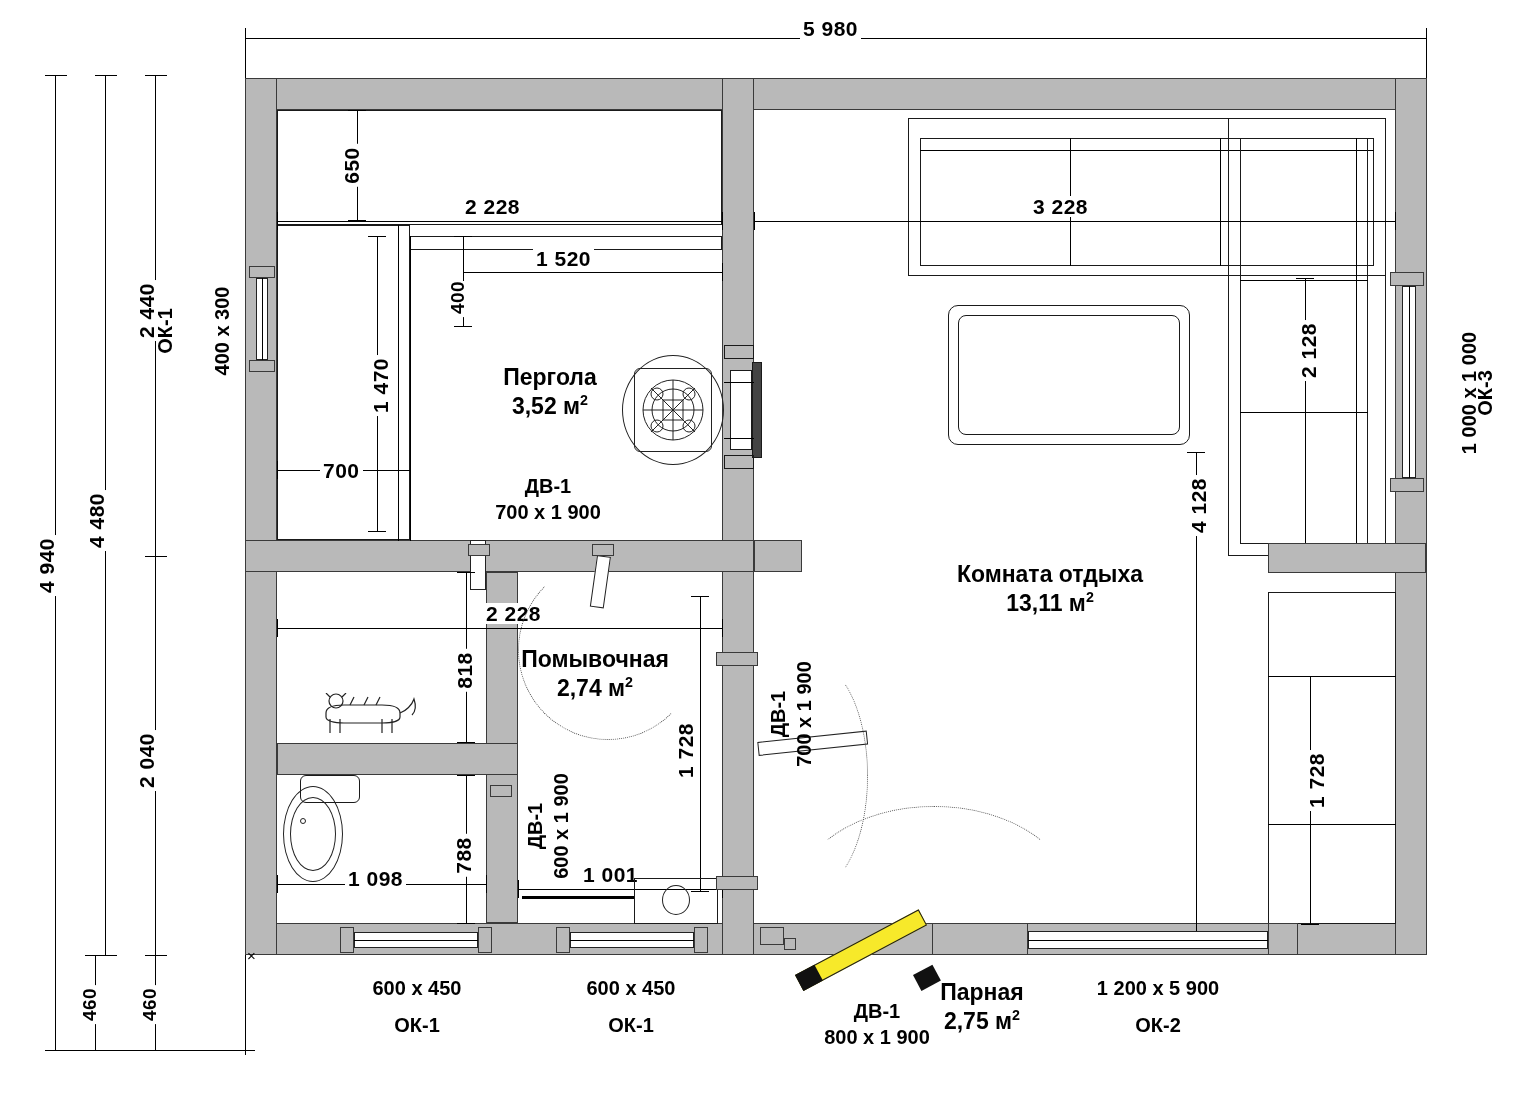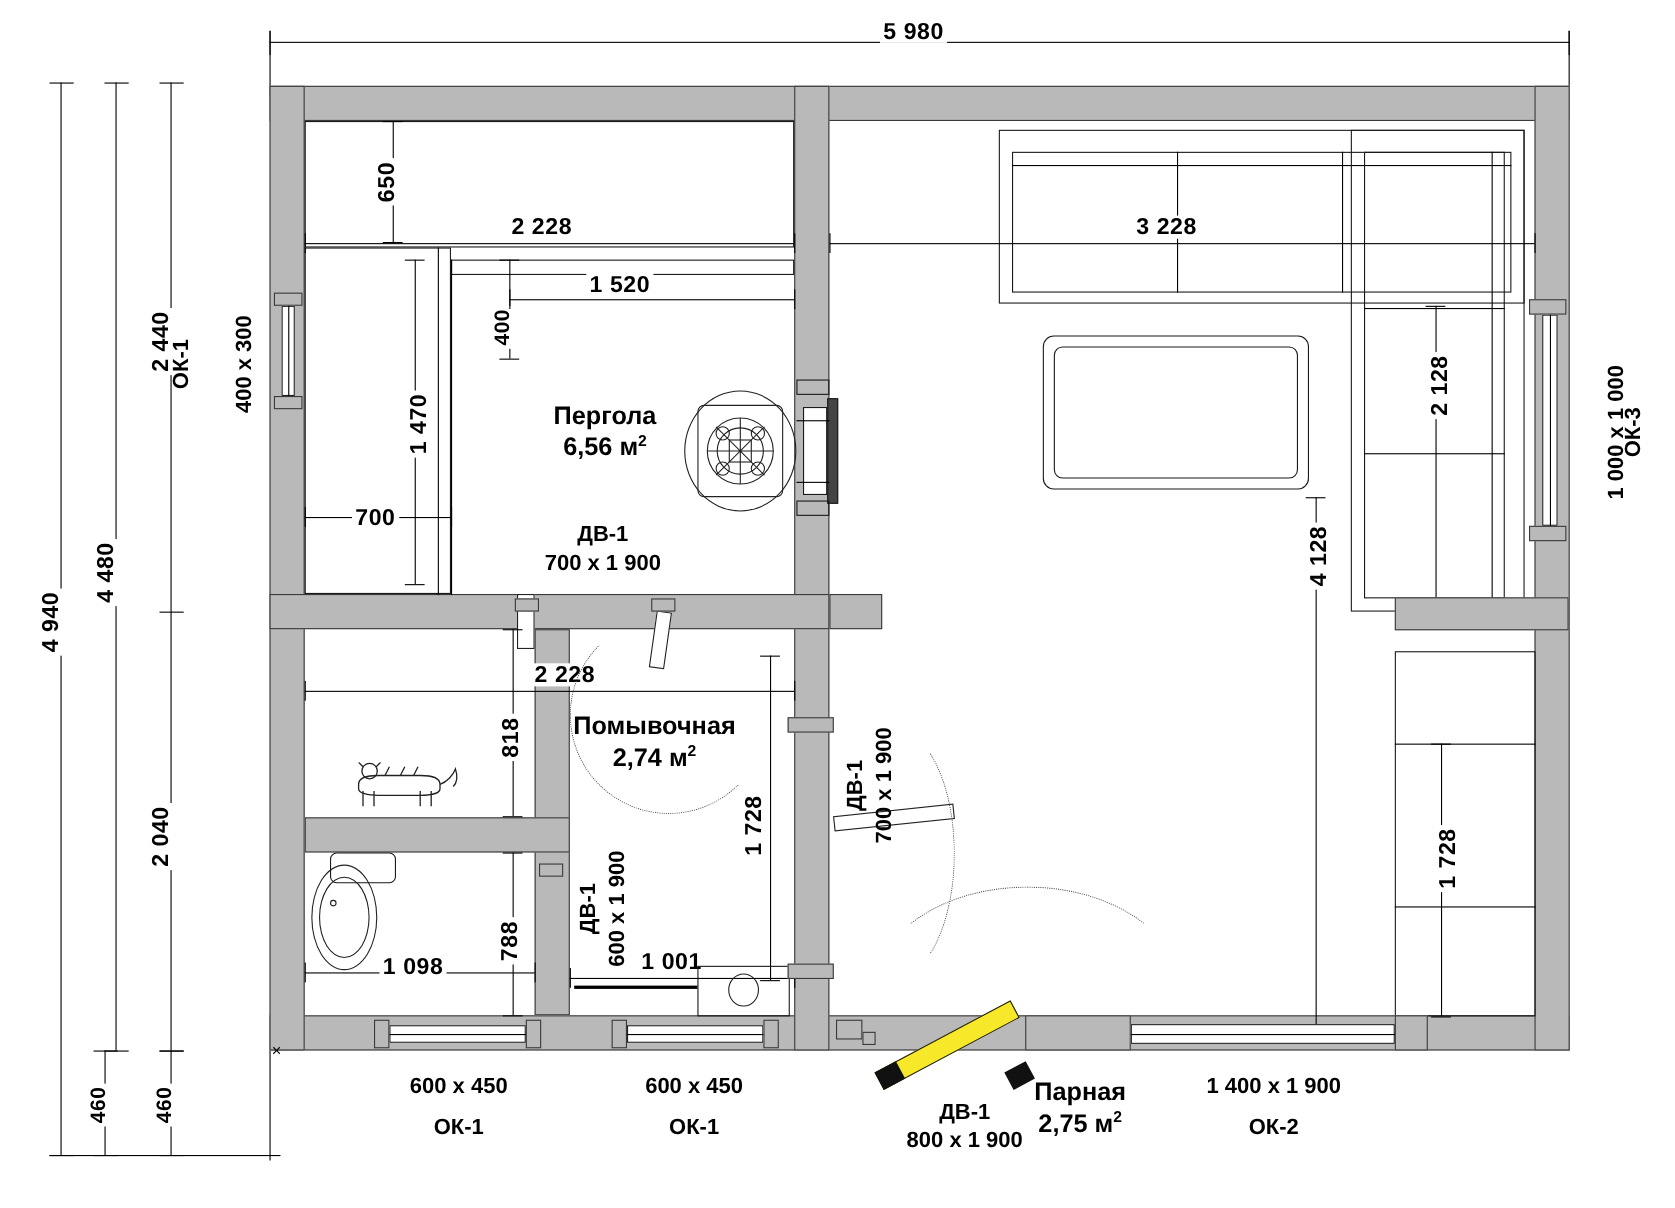--- a/index.html
+++ b/index.html
@@ -198,21 +198,21 @@
 
   <div class="furn" style="left:277px; top:110px; width:445px; height:115px;"></div>
   <div class="furn" style="left:277px; top:225px; width:133px; height:315px;"></div>
   <div class="furn" style="left:410px; top:236px; width:312px; height:14px;"></div>
   <div class="thin-line vline" style="left:410px; top:236px; height:305px;"></div>
   <div class="thin-line vline" style="left:398px; top:225px; height:316px;"></div>
 
   <div class="room-name" style="left:460px; top:363px; width:180px;">
     <div>Пергола</div>
     <div class="room-area">
-      <span>6,56</span>
+      <span>3,52</span>
       <span>м</span><sup>2</sup>
     </div>
   </div>
 
   <div class="oval" style="left:622px; top:355px; width:102px; height:110px;"></div>
   <div class="oval" style="left:634px; top:368px; width:78px; height:84px; border-radius:6px;"></div>
   <svg class="stove-svg" width="104" height="112" style="left:621px; top:354px;">
     <g stroke="#222" stroke-width="1" fill="none">
       <circle cx="52" cy="56" r="30"></circle>
       <circle cx="52" cy="56" r="21"></circle>
@@ -338,20 +338,27 @@
   <div class="tick h" style="left:457px; top:923px; width:18px;"></div>
   <div class="dim-label rot90" style="left:442px; top:845px;">788</div>
 
   <div class="dimline" style="left:277px; top:884px; width:209px;"></div>
   <div class="tick" style="left:277px; top:875px; height:18px;"></div>
   <div class="tick" style="left:486px; top:875px; height:18px;"></div>
   <div class="dim-label" style="left:345px; top:868px;">1 098</div>
 
   <div class="win-jamb" style="left:490px; top:785px; width:22px; height:12px;"></div>
 
+  <div class="room-name" style="left:905px; top:560px; width:290px;">
+    <div>Комната отдыха</div>
+    <div class="room-area">
+      <span>13,11</span>
+      <span>м</span><sup>2</sup>
+    </div>
+  </div>
 
   <div class="furn" style="left:908px; top:118px; width:478px; height:158px;"></div>
   <div class="furn" style="left:920px; top:138px; width:454px; height:128px;"></div>
   <div class="thin-line vline" style="left:1070px; top:138px; height:128px;"></div>
   <div class="thin-line vline" style="left:1220px; top:138px; height:128px;"></div>
   <div class="thin-line hline" style="left:920px; top:150px; width:454px;"></div>
 
   <div class="furn" style="left:1228px; top:118px; width:158px; height:438px;"></div>
   <div class="furn" style="left:1240px; top:138px; width:128px; height:406px;"></div>
   <div class="thin-line hline" style="left:1240px; top:280px; width:128px;"></div>
@@ -417,21 +424,21 @@
   <div class="tag" style="left:567px; top:975px; width:128px;">600 х 450</div>
   <div class="tag" style="left:567px; top:1012px; width:128px;">ОК-1</div>
 
   <div class="win-jamb" style="left:760px; top:927px; width:24px; height:18px;"></div>
   <div class="win-jamb" style="left:784px; top:938px; width:12px; height:12px;"></div>
 
   <div class="win-jamb" style="left:932px; top:923px; width:96px; height:32px;"></div>
   <div class="win-jamb" style="left:1268px; top:923px; width:30px; height:32px;"></div>
   <div class="window-frame" style="left:1028px; top:931px; width:240px; height:18px;"></div>
   <div class="thin-line hline" style="left:1028px; top:940px; width:240px;"></div>
-  <div class="tag" style="left:1058px; top:975px; width:200px;">1 400 х 1 900</div>
+  <div class="tag" style="left:1058px; top:975px; width:200px;">1 200 х 5 900</div>
   <div class="tag" style="left:1058px; top:1012px; width:200px;">ОК-2</div>
 
   <div class="pergola-door" style="left:795px; top:975px; width:140px; height:18px; transform:rotate(-28deg);"></div>
   <div class="pergola-cap" style="left:795px; top:975px; width:22px; height:18px; transform:rotate(-28deg);"></div>
   <div class="pergola-cap" style="left:913px; top:975px; width:22px; height:18px; transform:rotate(-28deg);"></div>
   <div class="door-swing" style="left:794px; top:806px; width:280px; height:190px; border-right-color:transparent; border-bottom-color:transparent; border-left-color:transparent;"></div>
   <div class="tag" style="left:780px; top:975px; width:190px; top:976px; left:782px;">
     <div style="margin-top:22px;">ДВ-1</div>
     <div>800 х 1 900</div>
   </div>

